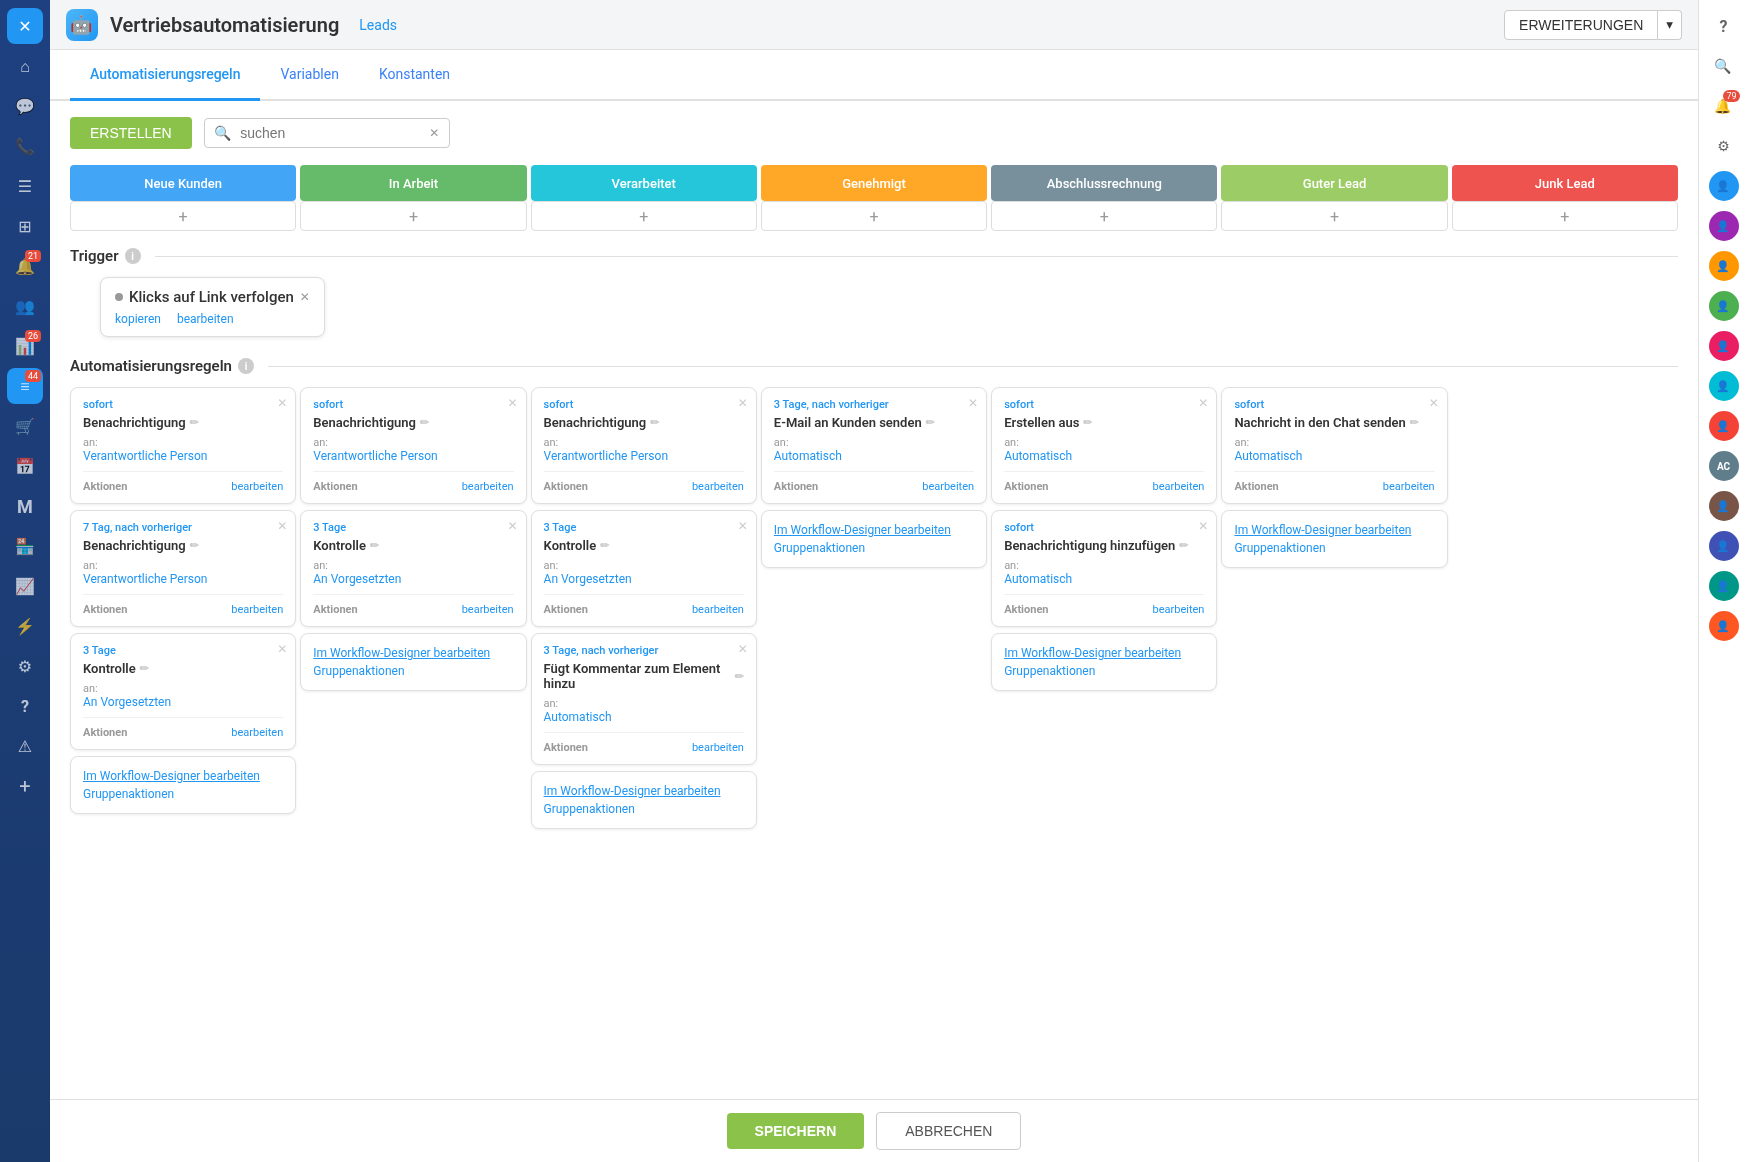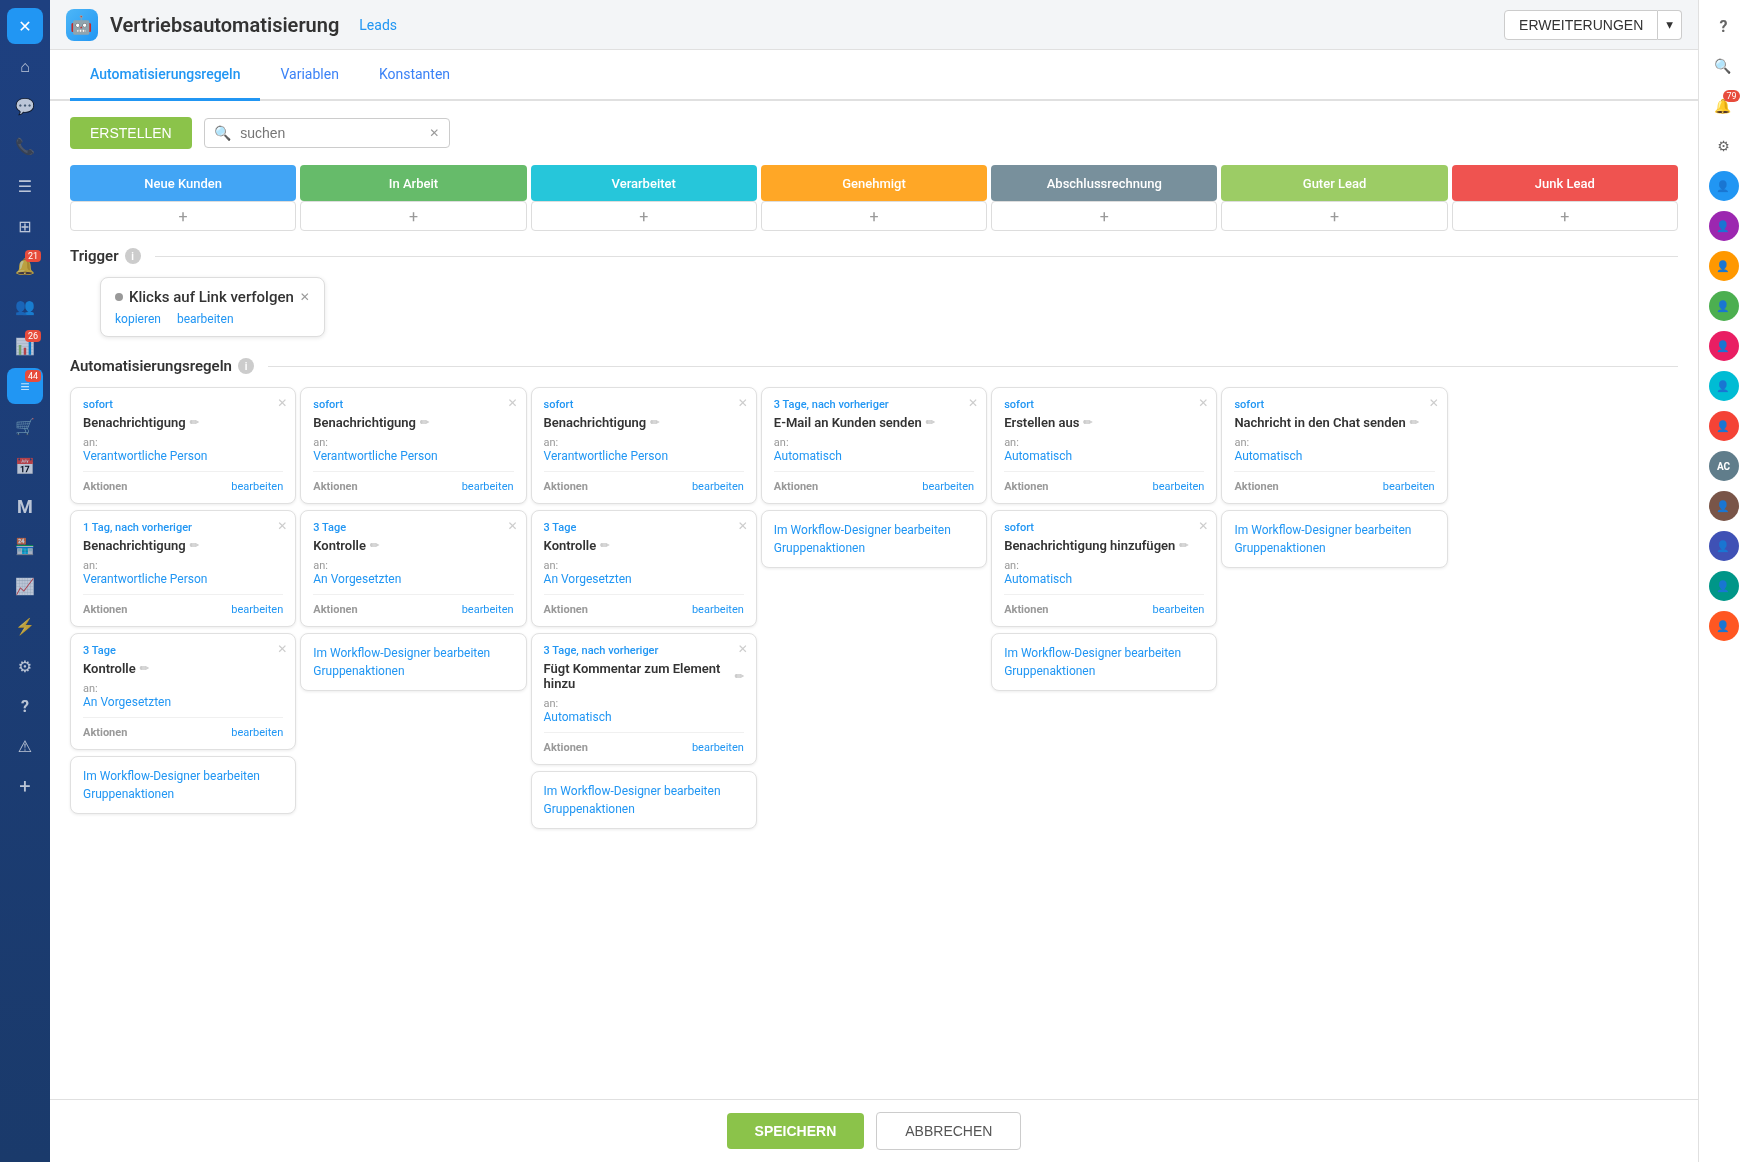--- a/index.html
+++ b/index.html
@@ -322,20 +322,21 @@
       border: 1px solid #e0e0e0;
       border-radius: 8px;
       padding: 12px;
       box-shadow: 0 1px 3px rgba(0,0,0,0.08);
     }
     .workflow-link {
       font-size: 12px;
       color: #2196F3;
       cursor: pointer;
       margin-bottom: 4px;
+      text-decoration: underline;
     }
     .group-actions-link {
       font-size: 12px;
       color: #2196F3;
       cursor: pointer;
     }
 
     
     .bottom-bar {
       background: white;
@@ -531,21 +532,21 @@
             <div class="rule-card-title">Benachrichtigung <span class="edit-pencil">✏</span></div>
             <div class="rule-card-label">an:</div>
             <div class="rule-card-recipient">Verantwortliche Person</div>
             <div class="rule-card-footer">
               <span class="rule-card-footer-link">Aktionen</span>
               <span class="rule-card-footer-edit">bearbeiten</span>
             </div>
           </div>
           <div class="rule-card">
             <span class="rule-card-close">✕</span>
-            <div class="rule-card-timing">1 Tag, nach vorheriger</div>
+            <div class="rule-card-timing">7 Tag, nach vorheriger</div>
             <div class="rule-card-title">Benachrichtigung <span class="edit-pencil">✏</span></div>
             <div class="rule-card-label">an:</div>
             <div class="rule-card-recipient">Verantwortliche Person</div>
             <div class="rule-card-footer">
               <span class="rule-card-footer-link">Aktionen</span>
               <span class="rule-card-footer-edit">bearbeiten</span>
             </div>
           </div>
           <div class="rule-card">
             <span class="rule-card-close">✕</span>

